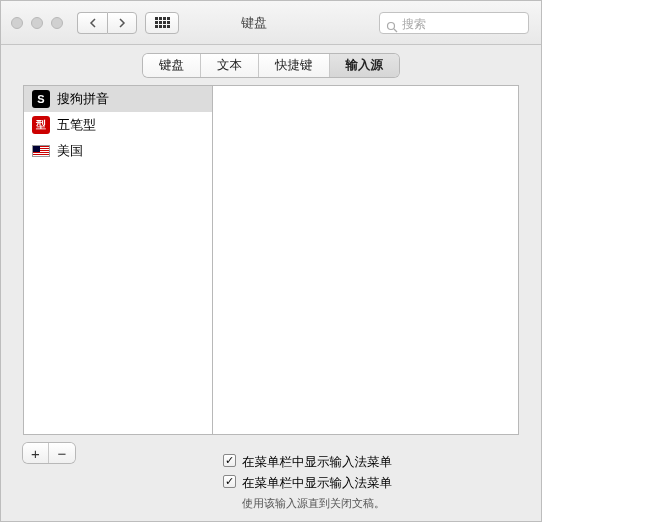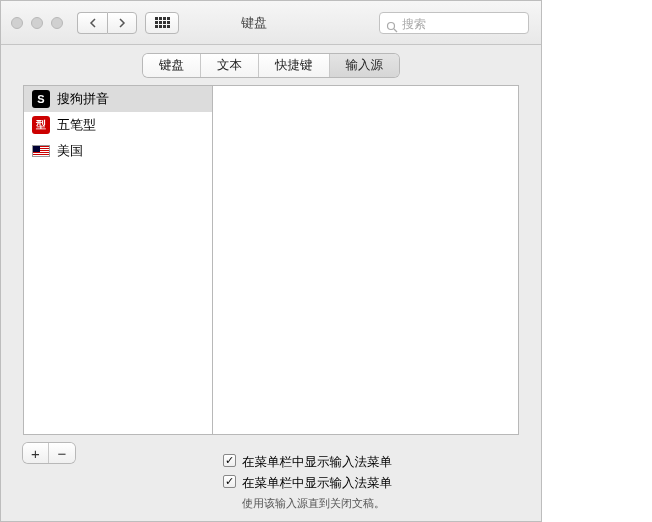--- a/index.html
+++ b/index.html
@@ -57,21 +57,21 @@
   .content {
     position: absolute; left: 22px; right: 22px; top: 53px; bottom: 5px;
   }
   .tabs { display: flex; justify-content: center; margin-bottom: 8px; }
   .seg { display: flex; border-radius: 5px; overflow: hidden; box-shadow: 0 0 0 1px #b8b8b8; }
   .seg-btn {
     padding: 3px 16px; background: linear-gradient(#fff,#f4f4f4);
     border-right: 1px solid #c8c8c8; font-size: 12.5px; color: #222;
   }
   .seg-btn:last-child { border-right: none; }
-  .seg-btn.active { background: linear-gradient(#e4e4e4,#d6d6d6); }
+  .seg-btn.active { background: linear-gradient(#e4e4e4,#d6d6d6); font-weight: bold; }
   .panel {
     display: flex; height: 350px;
   }
   .sourcelist {
     width: 190px; background: #fff; border: 1px solid #b8b8b8;
     overflow: hidden;
   }
   .source-row {
     display: flex; align-items: center; gap: 7px;
     padding: 4px 8px; font-size: 13px;

